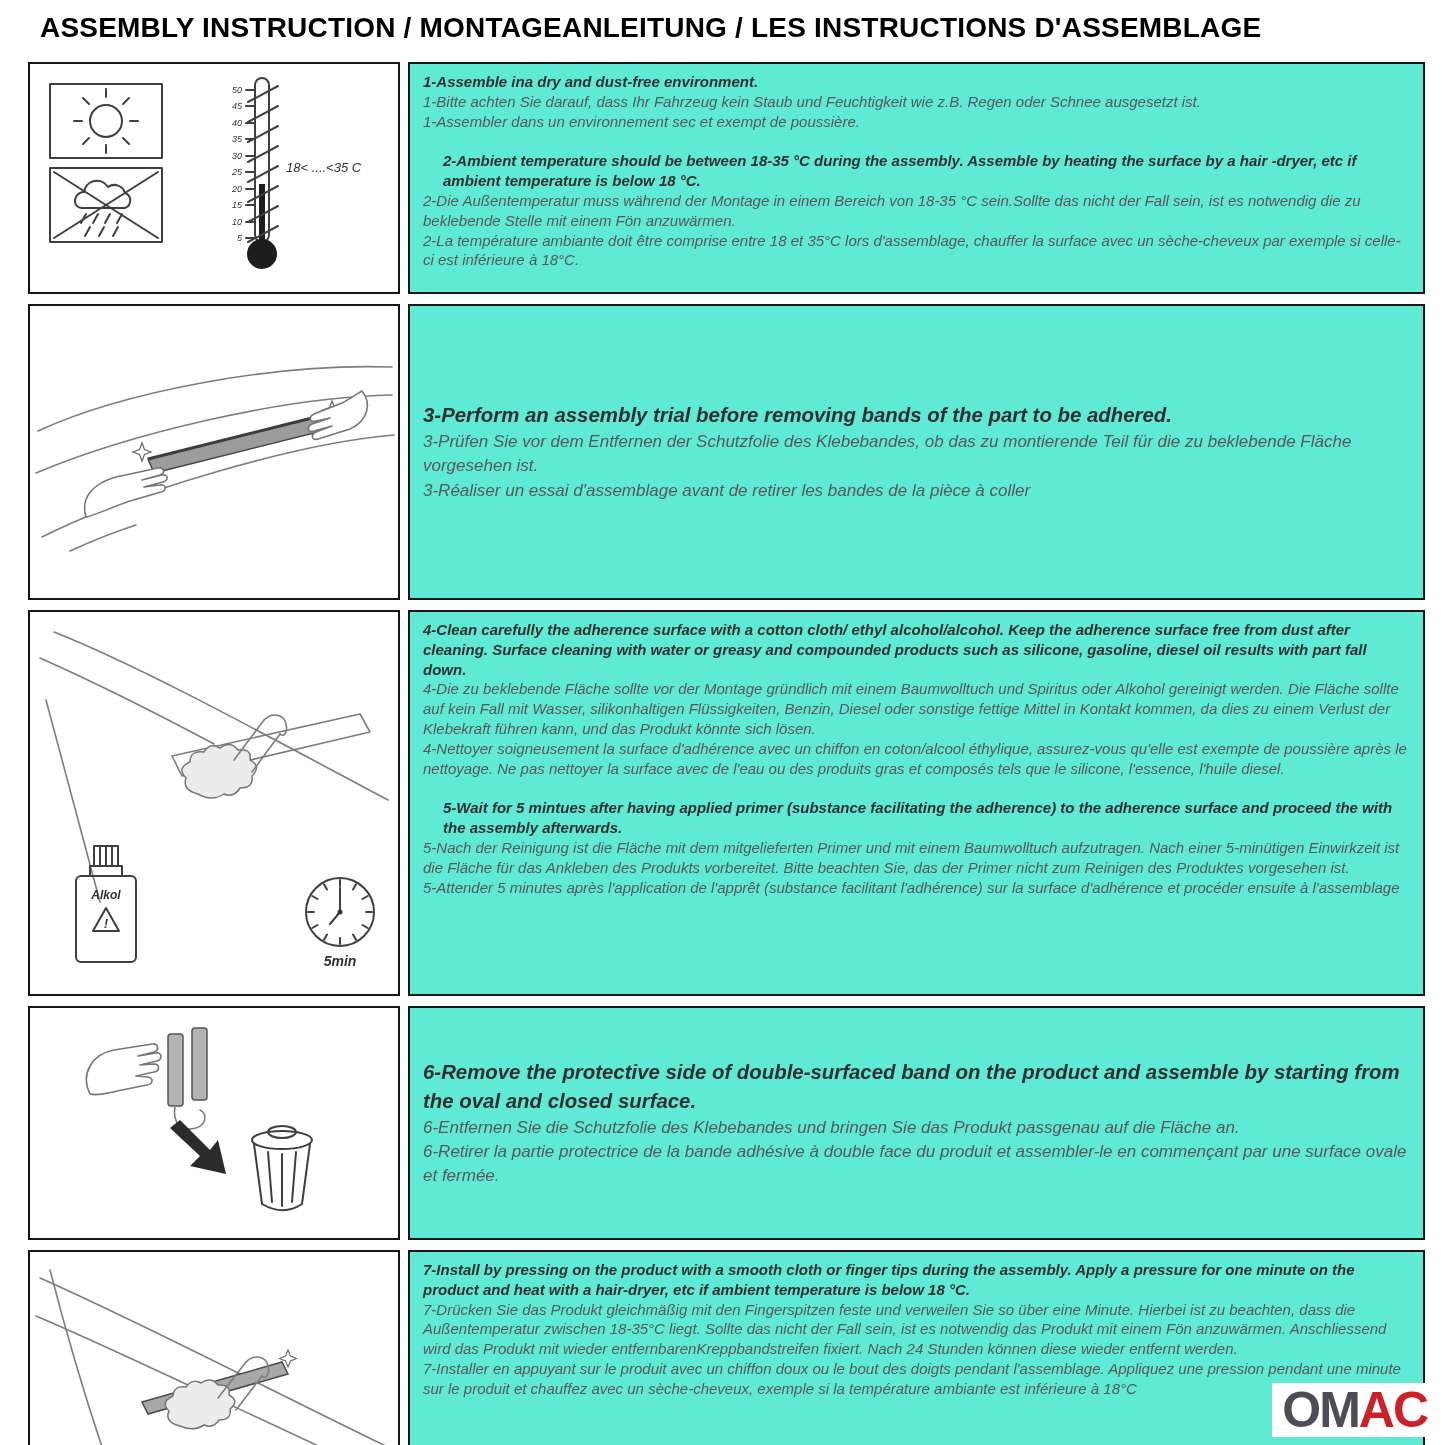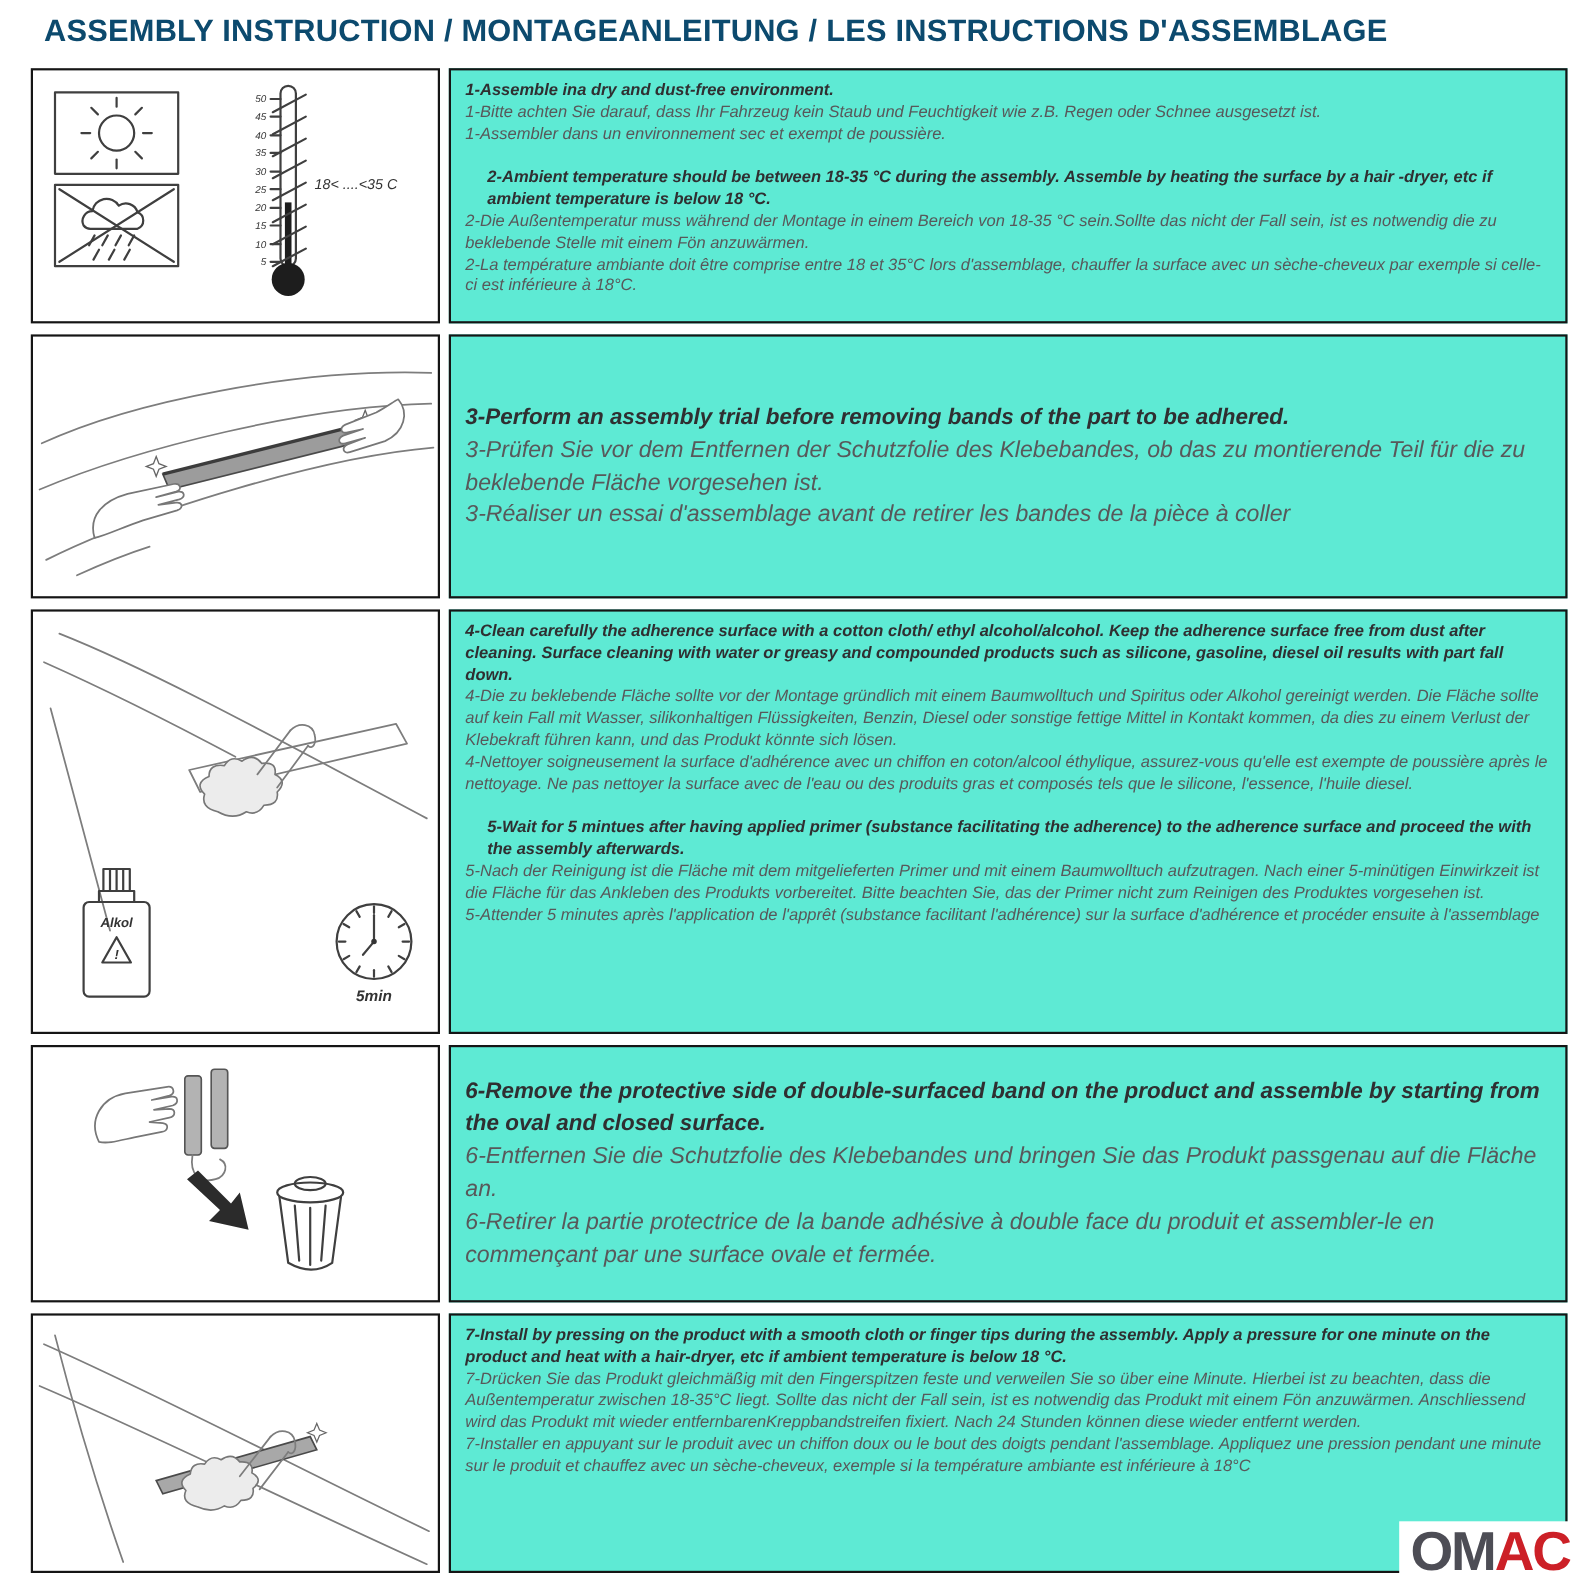--- a/index.html
+++ b/index.html
@@ -3,37 +3,37 @@
 <meta charset="utf-8">
 <style>
   * { margin:0; padding:0; box-sizing:border-box; }
   html,body { background:#ffffff; }
   body {
     width:1445px; height:1445px; position:relative; overflow:hidden;
     font-family:"Liberation Sans","DejaVu Sans",sans-serif;
   }
   .title {
     position:absolute; top:12px; left:40px; right:8px;
-    font-size:28px; font-weight:700; color:#0c4a6e;
+    font-size:28px; font-weight:700; color:#000000;
     white-space:nowrap; letter-spacing:0.2px;
   }
   .rows {
     position:absolute; top:62px; left:28px; width:1397px;
     display:flex; flex-direction:column; gap:10px;font-style:italic;
   }
   .row { display:flex; gap:8px; }
-  .r1 { height:232px; } .r2 { height:240px; } .r3 { height:386px; }
+  .r1 { height:232px; } .r2 { height:296px; } .r3 { height:386px; }
   .r4 { height:234px; } .r5 { height:236px; }
   .imgbox { flex:0 0 372px; width:372px; border:2px solid #151515; background:#fff; overflow:hidden; }
   .imgbox svg { display:block; width:100%; height:100%; }
   .textbox { flex:1; border:2px solid #151515; background:#5eead4; padding:8px 14px 8px 13px; display:flex; flex-direction:column; overflow:hidden; }
   .row.center .textbox { justify-content:center; }
   .textbox p { color:#58585a; }
   .t15 p { font-size:15px; line-height:1.32; }
-  .t19 p { font-size:21px; line-height:1.42; }
+  .t19 p { font-size:17px; line-height:1.42; }
   p.b { color:#2f2f31; font-weight:700; }
   .t19 p.b { font-size:20.4px; }
   p.gap { margin-top:20px;margin-left:20px; }
   .logo {
     position:absolute; right:18px; bottom:8px; line-height:1;
     font-weight:700; font-size:50px; letter-spacing:-2px;
     background:#fff; padding:2px 0 2px 10px;
   }
   .logo .om { color:#4d4d55; }
   .logo .ac { color:#cc2027; }

